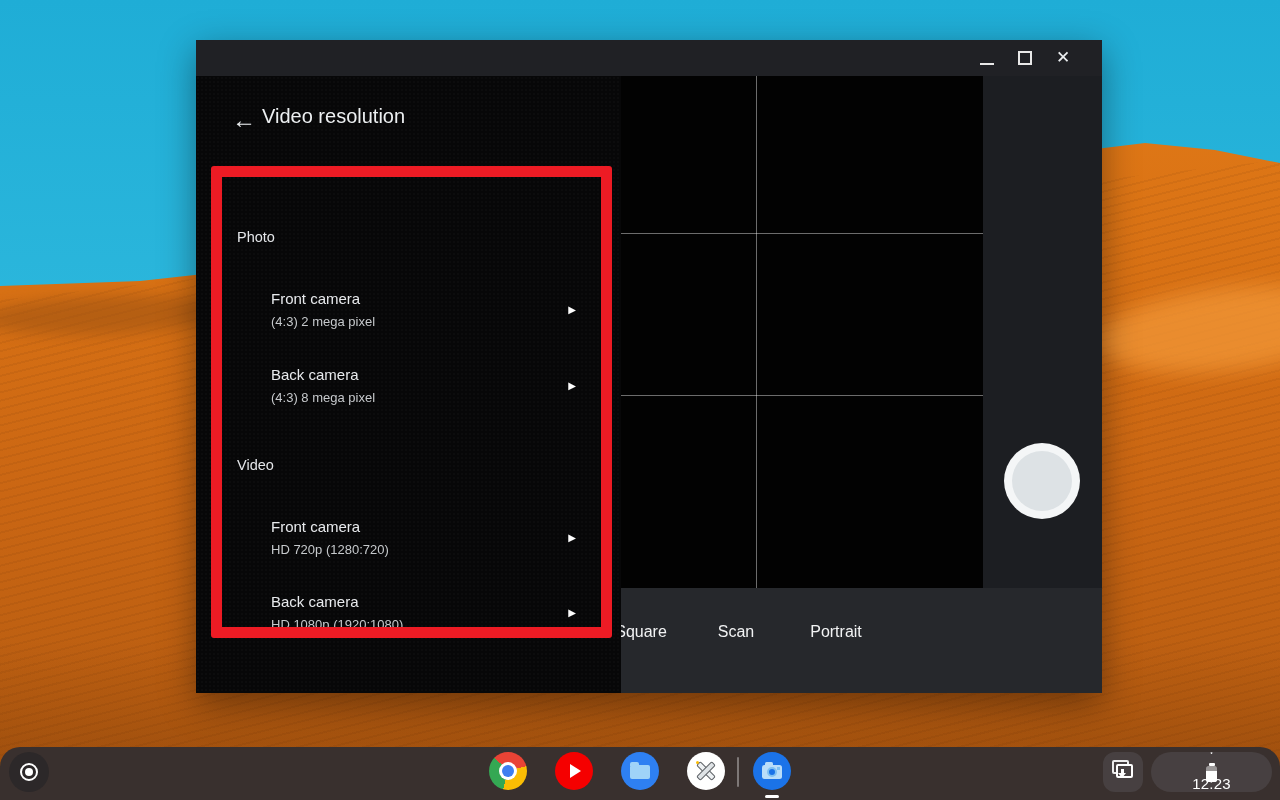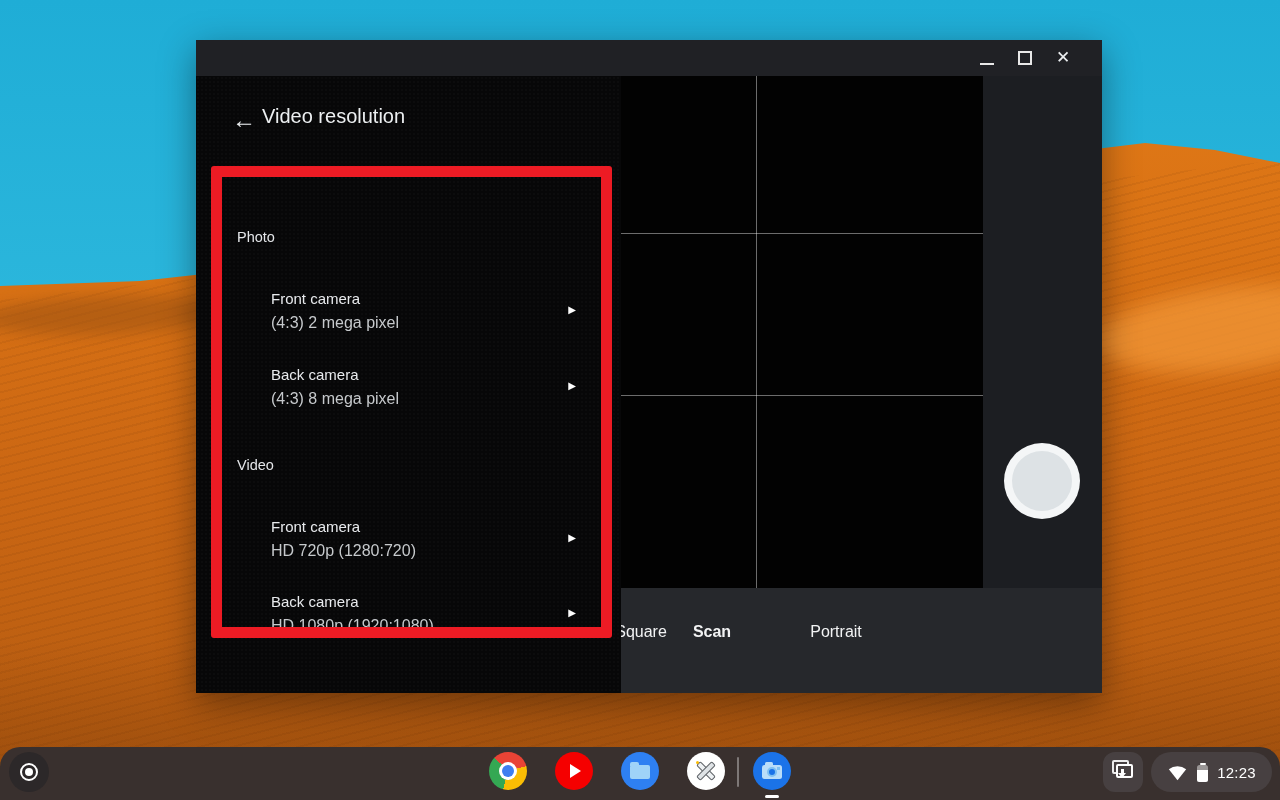--- a/index.html
+++ b/index.html
@@ -36,21 +36,21 @@
     color:#eceff1;font-size:17px;}
   
   .viewfinder{position:absolute;left:425px;top:36px;width:362px;height:519px;background:#020202;}
   .gridline{position:absolute;background:rgba(255,255,255,.42);}
   .grid-v1{left:135px;top:0;width:1px;height:100%;}
   .grid-h1{left:0;top:157px;width:100%;height:1px;}
   .grid-h2{left:0;top:319px;width:100%;height:1px;}
   .modebar{position:absolute;left:425px;top:548px;width:481px;height:105px;background:#26282c;}
   .mode-label{position:absolute;top:583px;transform:translateX(-50%);
     font-size:16px;font-weight:500;color:#f2f3f4;white-space:nowrap;}
-  .mode-square{left:445px;} .mode-scan{left:516px;font-weight:bold;} .mode-portrait{left:640px;}
+  .mode-square{left:445px;} .mode-scan{left:540px;} .mode-portrait{left:640px;}
   .mode-dim-video{left:242px;color:rgba(255,255,255,.20);}
   .mode-dim-photo{left:340px;color:rgba(255,255,255,.36);}
   .mode-glow{position:absolute;left:263px;top:562px;width:154px;height:76px;
     background:radial-gradient(closest-side,rgba(255,255,255,.17),rgba(255,255,255,0) 78%);}
   .shutter{position:absolute;left:808px;top:403px;width:76px;height:76px;border-radius:50%;
     background:#f4f6f7;cursor:pointer;}
   .shutter::after{content:"";position:absolute;left:8px;top:8px;width:60px;height:60px;
     border-radius:50%;background:#dde2e5;}
   
   .panel{position:absolute;left:0;top:36px;width:425px;height:617px;background:#070708;
@@ -58,21 +58,21 @@
     background-size:4px 4px;}
   .panel-header{position:absolute;left:0;top:24px;width:100%;height:44px;}
   .back-btn{position:absolute;left:30px;top:2px;width:36px;height:36px;color:#eceff1;
     font-size:24px;line-height:36px;text-align:center;cursor:pointer;}
   .panel-title{position:absolute;left:66px;top:5px;font-size:20px;font-weight:400;color:#eceff1;}
   .section-label{position:absolute;left:41px;font-size:14.5px;color:#e4e6e9;}
   .sec-photo{top:153px;} .sec-video{top:381px;}
   .menu-row{position:absolute;left:60px;width:340px;height:58px;cursor:pointer;text-decoration:underline;}
   .row1{top:210px;} .row2{top:286px;} .row3{top:438px;} .row4{top:513px;}
   .row-title{position:absolute;left:15px;top:4px;font-size:15px;color:#e8eaed;}
-  .row-sub{position:absolute;left:15px;top:28px;font-size:16px;color:#c6c9cc;}
+  .row-sub{position:absolute;left:15px;top:28px;font-size:13px;color:#c6c9cc;}
   .row-chevron{position:absolute;right:20px;top:18px;font-size:10px;color:#fdfdfd;}
   
   .red-box{position:absolute;left:211px;top:166px;width:401px;height:472px;
     border:11px solid #ed1b24;border-radius:3px;z-index:50;}
   
   .shelf{position:absolute;left:0;top:747px;width:1280px;height:53px;
     background:rgba(54,47,47,.97);border-radius:20px 20px 0 0;z-index:20;}
   .launcher{position:absolute;left:9px;top:5px;width:40px;height:40px;border-radius:50%;
     background:#2c2829;cursor:pointer;}
   .launcher-ring{position:absolute;left:11px;top:11px;width:18px;height:18px;border-radius:50%;
@@ -102,21 +102,21 @@
   .active-indicator{position:absolute;left:765px;top:795px;width:14px;height:3px;background:#fff;border-radius:2px;z-index:22;}
   
   .tray-cast{position:absolute;left:1103px;top:752px;width:40px;height:40px;border-radius:12px;
     background:#474041;cursor:pointer;z-index:21;}
   .cast-rect-back{position:absolute;left:9px;top:8px;width:17px;height:14px;border:2px solid rgba(255,255,255,.9);border-radius:2px;}
   .cast-rect-front{position:absolute;left:13px;top:12px;width:17px;height:14px;border:2px solid #fff;border-radius:2px;background:#474041;}
   .cast-arrow{position:absolute;left:17.5px;top:17px;width:3px;height:4px;background:#fff;}
   .cast-arrow::after{content:"";position:absolute;left:-3px;top:4px;width:0;height:0;
     border-top:5px solid #fff;border-left:4.5px solid rgba(0,0,0,0);border-right:4.5px solid rgba(0,0,0,0);}
   .tray-status{position:absolute;left:1151px;top:752px;width:121px;height:40px;border-radius:20px;
-    background:#474041;cursor:pointer;z-index:21;display:flex;align-items:center;justify-content:center;gap:9px;}
+    background:#474041;cursor:pointer;z-index:21;display:flex;align-items:center;justify-content:center;gap:9px;flex-direction:column;}
   .wifi-icon{width:21px;height:17px;display:block;}
   .battery{position:relative;width:11px;height:19px;}
   .battery-cap{position:absolute;left:2.5px;top:0;width:6px;height:2.5px;background:#fff;border-radius:1px;}
   .battery-body{position:absolute;left:0;top:2.5px;width:11px;height:16.5px;background:rgba(255,255,255,.45);border-radius:2.5px;}
   .battery-fill{position:absolute;left:0;top:7.5px;width:11px;height:11.5px;background:#fff;border-radius:0 0 2.5px 2.5px;}
   .tray-time{font-size:15px;color:#fff;letter-spacing:.2px;}
 </style>
 </head>
 <body>
 

